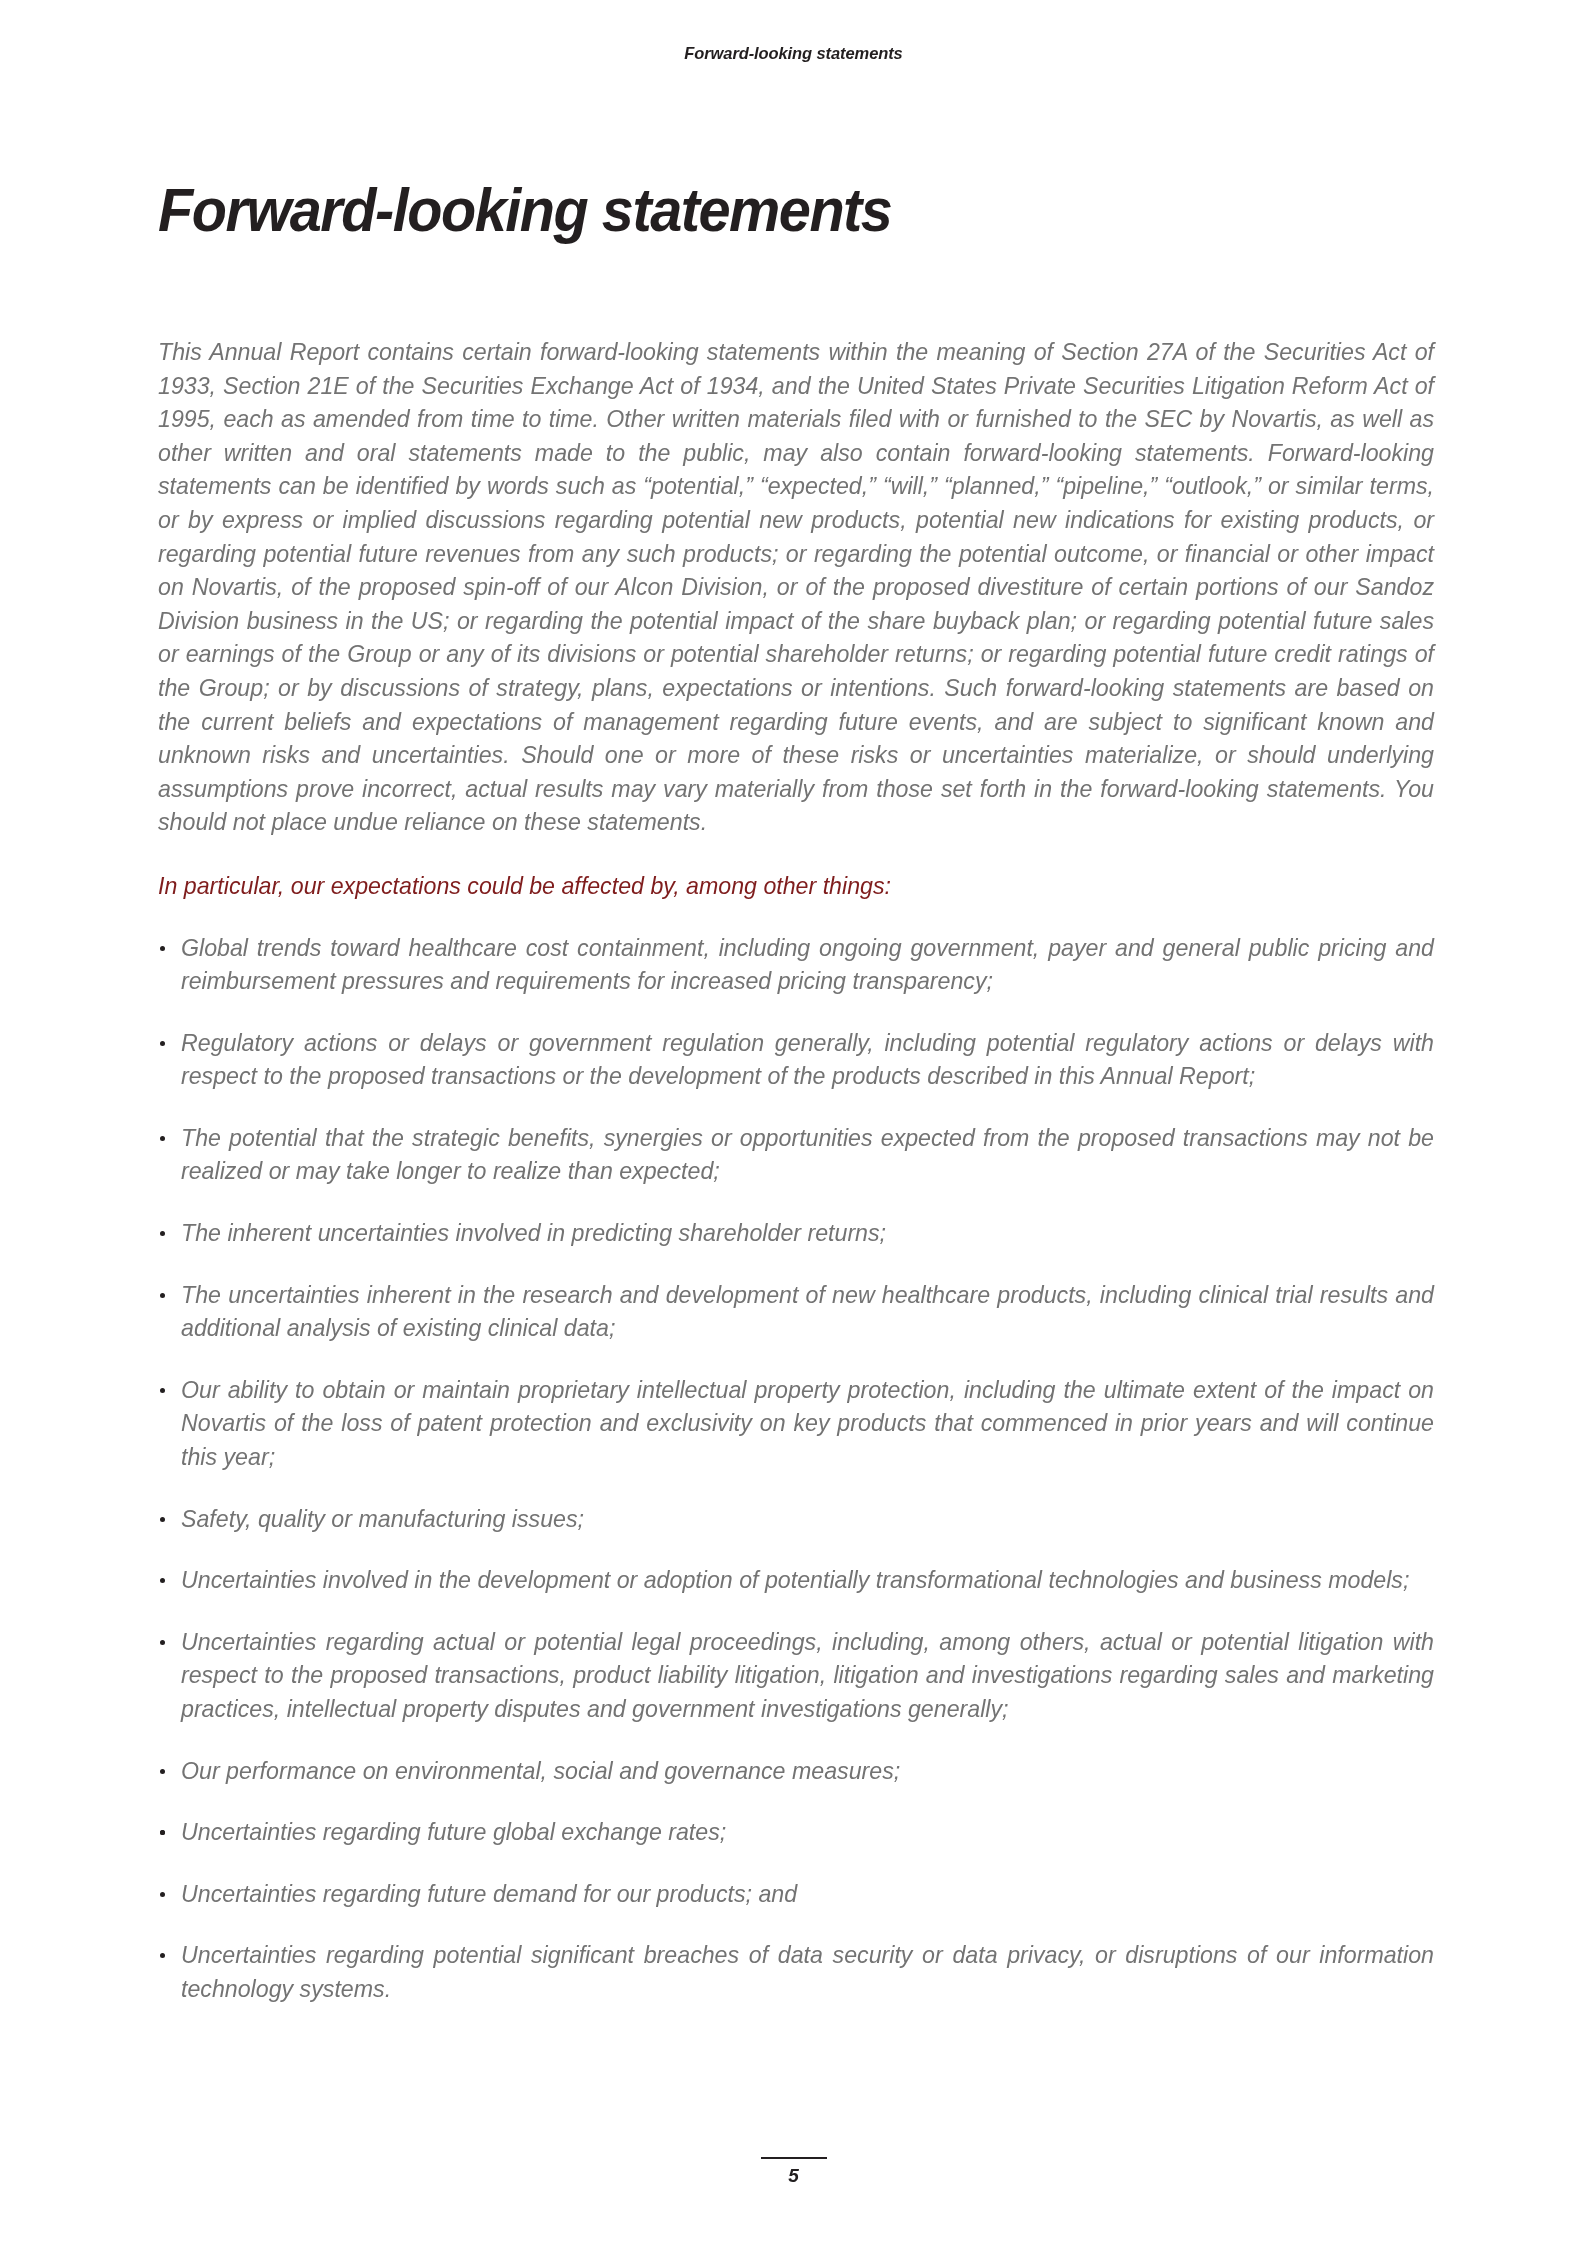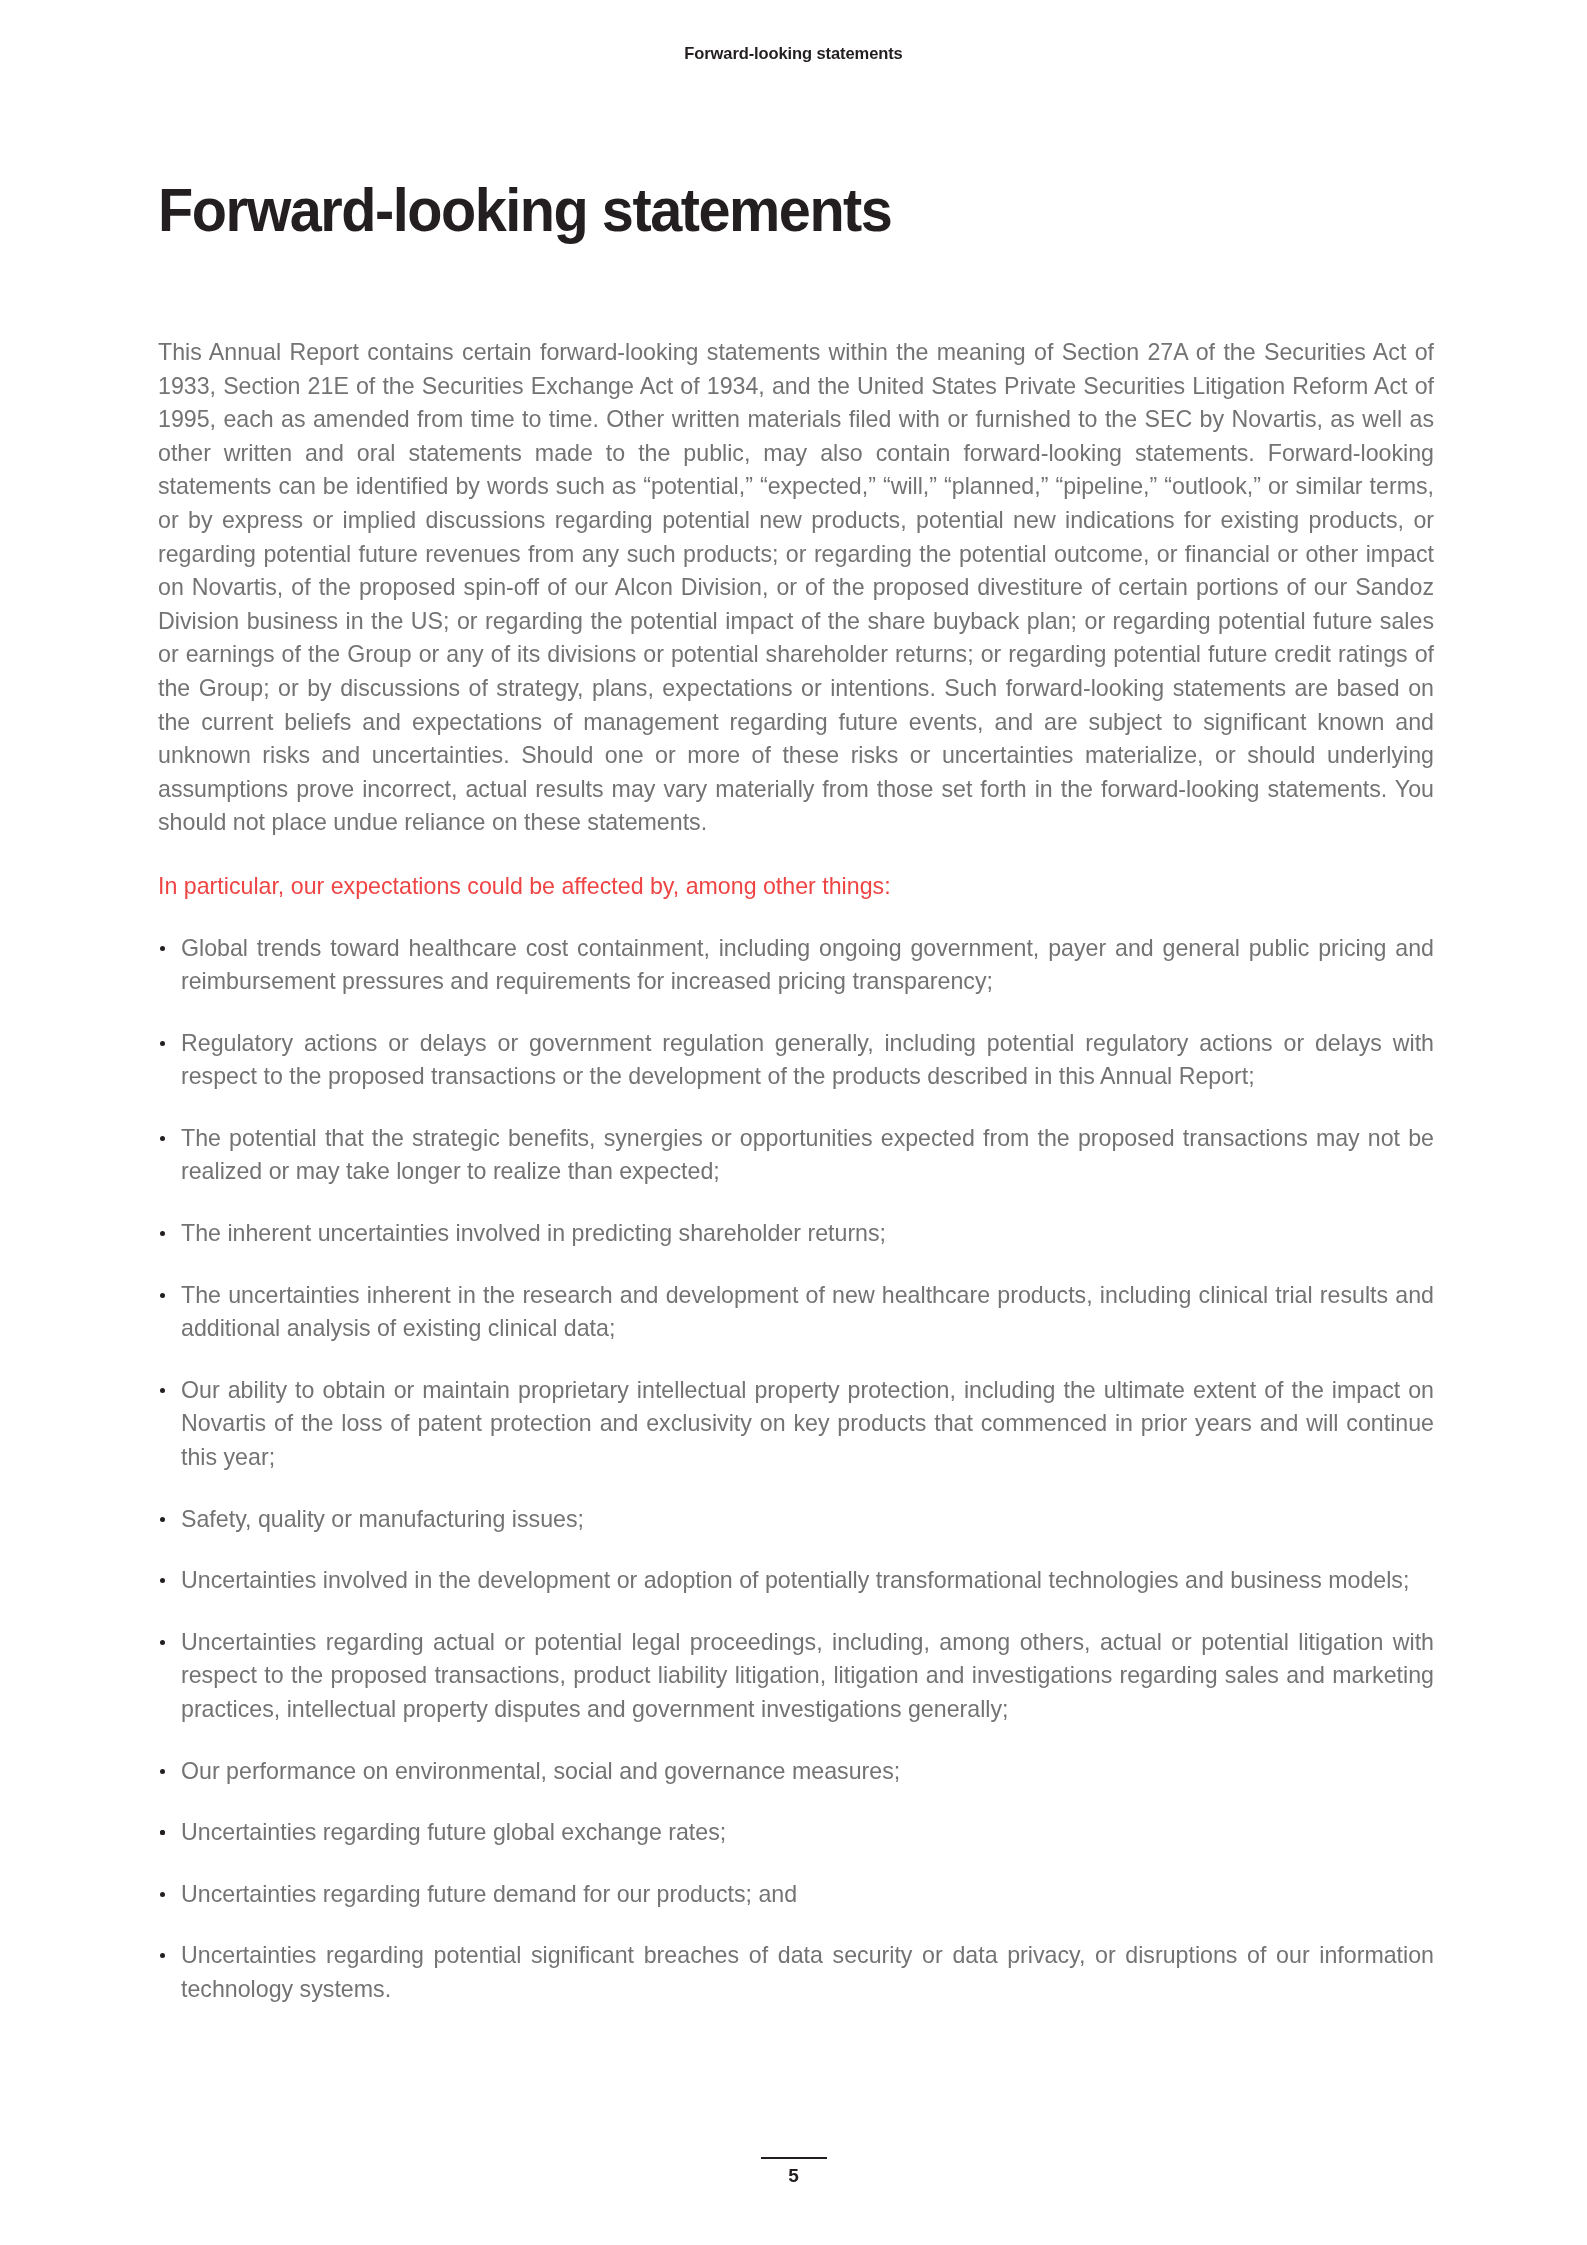--- a/index.html
+++ b/index.html
@@ -10,20 +10,21 @@
   .page {
     position: relative;
     width: 1587px;
     height: 2245px;
     background: #ffffff;
     margin: 0 auto;
     overflow: hidden;
     font-family: "Liberation Sans", sans-serif;
     color: #231f20;
     box-sizing: border-box;
+    font-style: italic;
   }
 
   
   .running-header {
     position: absolute;
     top: 44px;
     left: 0;
     width: 1587px;
     text-align: center;
     font-size: 16.5px;
@@ -75,21 +76,21 @@
     color: #737373;
     hyphens: manual;
   }
   p.para:last-child { margin-bottom: 0; }
 
   p.intro-line {
     margin: 0 0 28px 0;
     font-size: 23.2px;
     line-height: 33.6px;
     text-align: left;
-    color: #ef4444;
+    color: #7f1d1d;
   }
 
   ul.bullets {
     list-style: none;
     margin: 0;
     padding: 0;
   }
   ul.bullets li {
     position: relative;
     padding-left: 23px;

